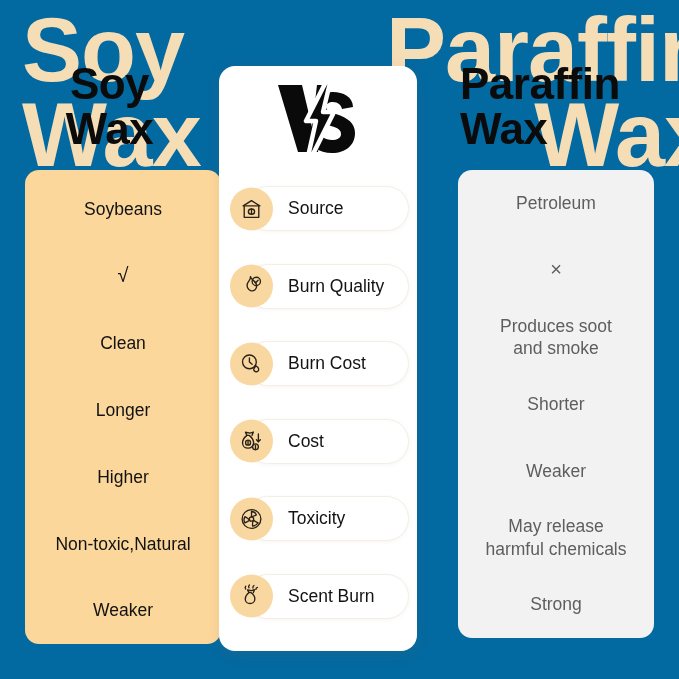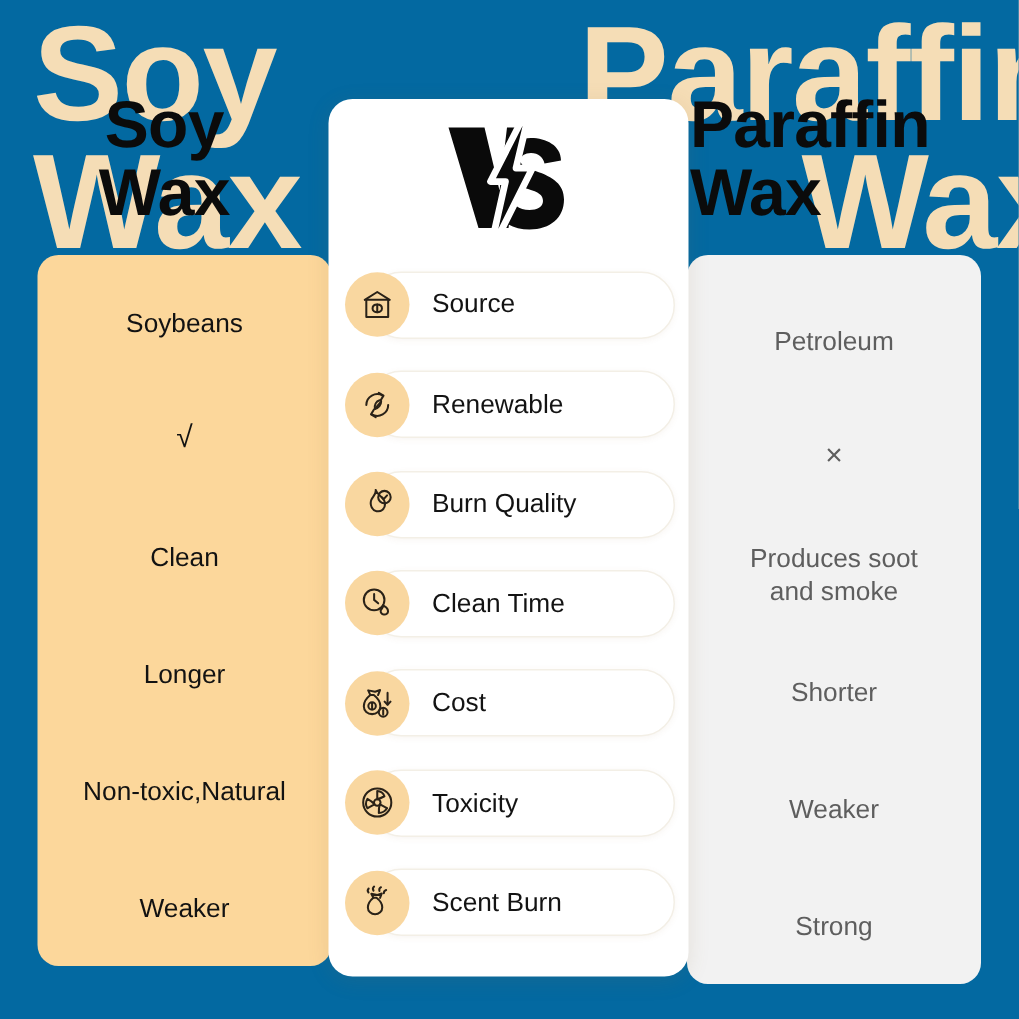--- a/index.html
+++ b/index.html
@@ -59,21 +59,21 @@
     height: 468px;
     border-radius: 14px;
     z-index: 1;
     display: flex;
     flex-direction: column;
   }
   .panel-left  { left: 25px;  background: #FCD79B; }
   .panel-right { left: 458px; background: #F2F2F2; }
 
   .panel-left  { padding-top: 6px; }
-  .panel-right { padding-top: 18px; }
+  .panel-right { padding-top: 0; }
 
   .cell {
     flex: 1 1 0;
     display: flex;
     align-items: center;
     justify-content: center;
     text-align: center;
     padding: 0 6px;
     box-sizing: border-box;
     font-size: 17.5px;
@@ -82,21 +82,21 @@
   }
   .panel-left .cell  { color: #121212; }
   .panel-right .cell { color: #5E5E5E; }
   .cell.mark { font-size: 20px; }
 
   
   #card {
     position: absolute;
     left: 219px;
     top: 66px;
-    width: 240px;
+    width: 198px;
     height: 585px;
     background: #FFFFFF;
     border-radius: 16px;
     box-shadow: 0 3px 14px rgba(140,110,60,0.13);
     z-index: 3;
     display: flex;
     flex-direction: column;
     align-items: center;
   }
 
@@ -175,31 +175,34 @@
   <div class="heading heading-left">Soy
 Wax</div>
   <div class="heading heading-right">Paraffin
 Wax</div>
 
   <div class="panel panel-left">
     <div class="cell">Soybeans</div>
     <div class="cell mark">√</div>
     <div class="cell">Clean</div>
     <div class="cell">Longer</div>
+    <div class="cell">Higher</div>
     <div class="cell">Non-toxic,Natural</div>
     <div class="cell">Weaker</div>
   </div>
 
   <div class="panel panel-right">
     <div class="cell">Petroleum</div>
     <div class="cell mark">×</div>
     <div class="cell">Produces soot
 and smoke</div>
     <div class="cell">Shorter</div>
     <div class="cell">Weaker</div>
+    <div class="cell">May release
+harmful chemicals</div>
     <div class="cell">Strong</div>
   </div>
 
   <div id="card">
 
     <div id="vs">
       <svg width="92" height="104" viewBox="0 0 92 104" aria-hidden="true">
 
         <path d="M6 19 H30 L40 61 L45 19 H55 L46 86 H26 Z" fill="#0A0A0A"></path>
 
@@ -224,35 +227,20 @@
               <path d="M5 9h14v11H5z"></path>
               <path d="M4 9 12 4l8 5"></path>
               <path d="M12 12c-2 0-3 1.2-3 2.6 0 1.4 1.3 2.4 3 2.4s3-1 3-2.4c0-1.4-1-2.6-3-2.6z"></path>
               <path d="M12 12v5"></path>
             </svg>
           </span>
           <span class="row-label">Source</span>
         </div>
       </div>
 
-      <div class="row">
-        <div class="pill">
-          <span class="icon-circle">
-            <svg width="25" height="25" viewBox="0 0 24 24" fill="none" stroke="#2A2218" stroke-width="1.3" stroke-linecap="round" stroke-linejoin="round">
-              <path d="M5 12a7 7 0 0 1 10.5-6"></path>
-              <path d="M19 12a7 7 0 0 1-10.5 6"></path>
-              <path d="M13 4.2 16 6 14.2 9"></path>
-              <path d="M11 19.8 8 18l1.8-3"></path>
-              <path d="M14.5 9.5c0 2.5-1.6 4.6-4 5 -.5-2.6.8-5 3-5.6z"></path>
-              <path d="M10.6 14.4 14 10.4"></path>
-            </svg>
-          </span>
-          <span class="row-label">Renewable</span>
-        </div>
-      </div>
 
       <div class="row">
         <div class="pill">
           <span class="icon-circle">
             <svg width="25" height="25" viewBox="0 0 24 24" fill="none" stroke="#2A2218" stroke-width="1.3" stroke-linecap="round" stroke-linejoin="round">
               <path d="M11 3c.5 3-2.2 4.3-2.9 6.6C7.2 12.6 8.6 16 11.5 16.6 14.6 17.2 17 15 17 12c0-2-1-3.2-2.2-4.4C13.2 6.1 11.6 5 11 3z"></path>
               <circle cx="16.6" cy="7.6" r="4"></circle>
               <path d="m14.9 7.7 1.2 1.2 2.2-2.4"></path>
             </svg>
           </span>
@@ -262,21 +250,21 @@
 
       <div class="row">
         <div class="pill">
           <span class="icon-circle">
             <svg width="25" height="25" viewBox="0 0 24 24" fill="none" stroke="#2A2218" stroke-width="1.3" stroke-linecap="round" stroke-linejoin="round">
               <circle cx="10" cy="10" r="6.6"></circle>
               <path d="M10 6.2V10l2.6 2.2"></path>
               <path d="M15.8 13.4c.3 1.6-1.3 2.2-1.6 3.4-.2 1.2.6 2.4 2 2.6 1.5.2 2.7-.8 2.7-2.2 0-1-.5-1.7-1.1-2.3-.8-.7-1.7-1-2-1.5z"></path>
             </svg>
           </span>
-          <span class="row-label">Clean Time</span>
+          <span class="row-label">Burn Cost</span>
         </div>
       </div>
 
       <div class="row">
         <div class="pill">
           <span class="icon-circle">
             <svg width="25" height="25" viewBox="0 0 24 24" fill="none" stroke="#2A2218" stroke-width="1.3" stroke-linecap="round" stroke-linejoin="round">
               <path d="M7.6 6.6 6.2 3.6l4.4.9 3.2-1.1-1.3 3.2"></path>
               <path d="M7.6 6.6C5.3 8.4 3.4 11 3.4 13.8c0 3 2.4 5 5.3 5 2.9 0 5.3-2 5.3-5 0-2.8-1.9-5.4-4.2-7.2z"></path>
               <circle cx="8.7" cy="13.6" r="2.4"></circle>

